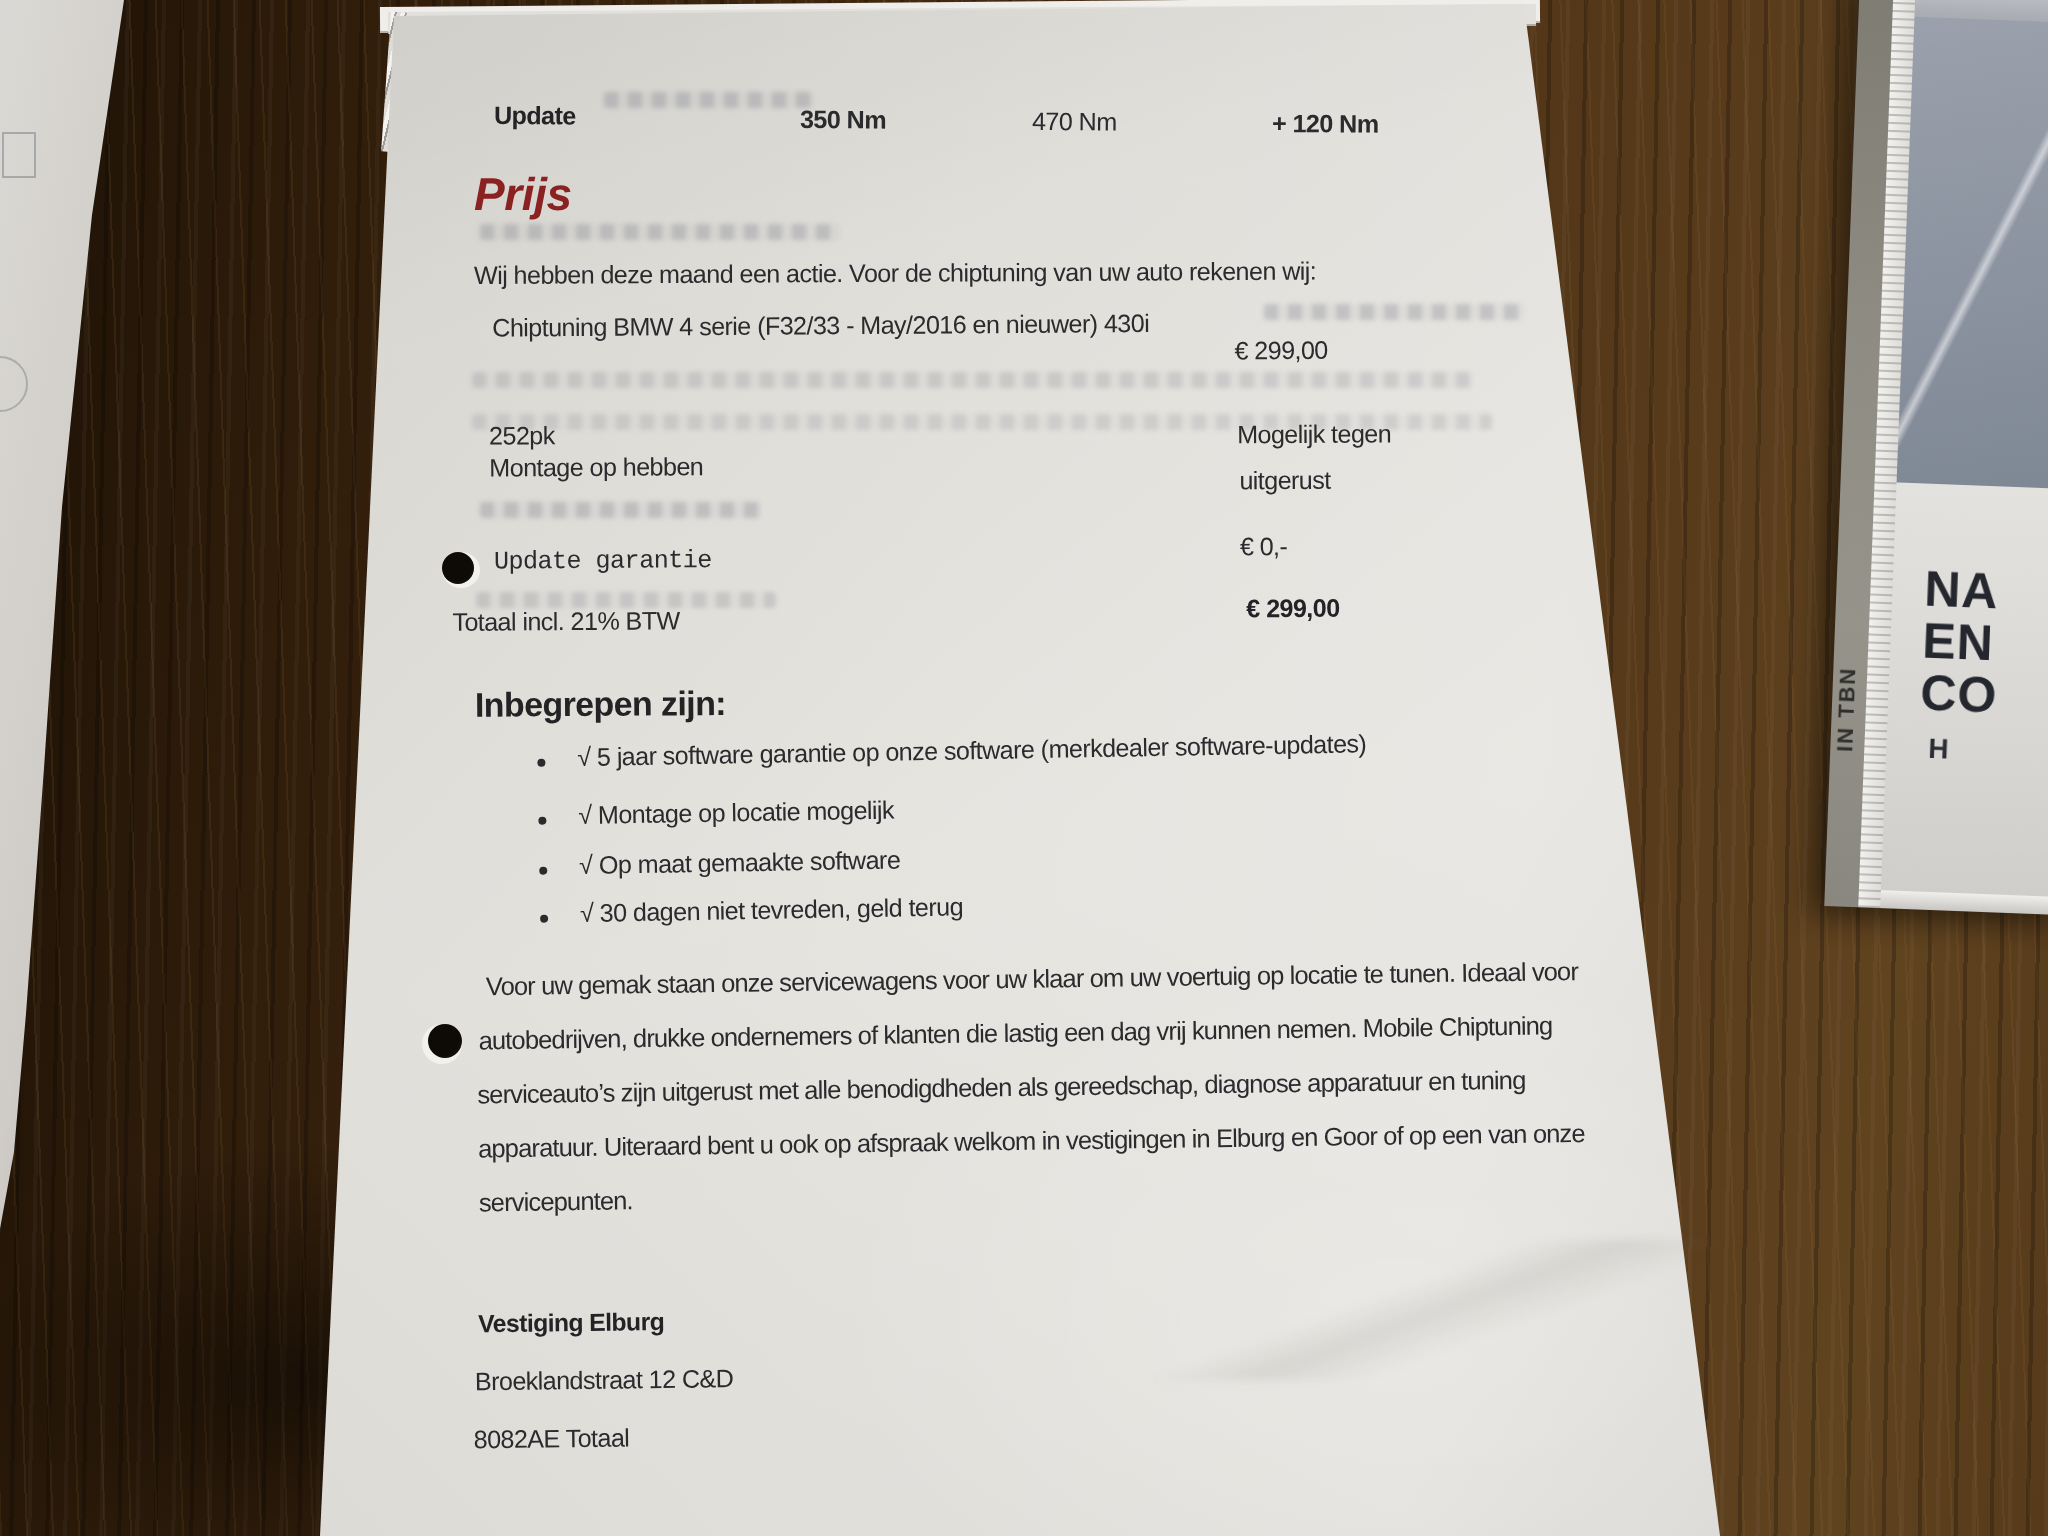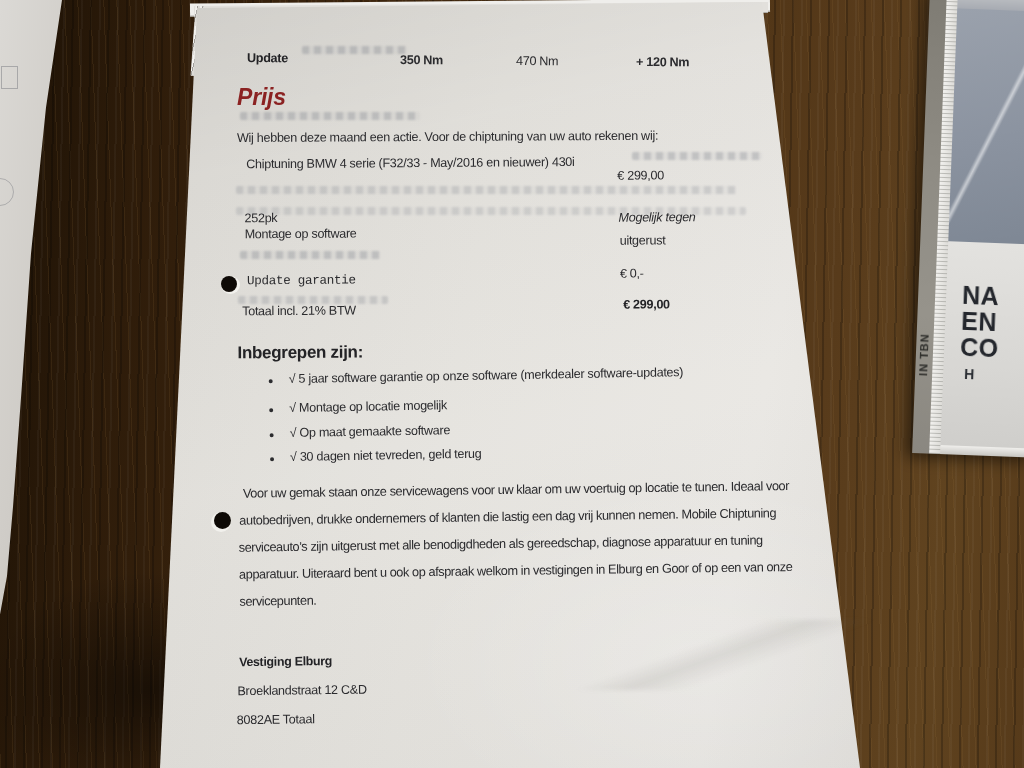--- a/index.html
+++ b/index.html
@@ -118,28 +118,28 @@
 
   <div class="txt title">Prijs</div>
 
   <div class="txt" style="left:237px;top:131px;transform:rotate(-0.3deg);transform-origin:left;">Wij hebben deze maand een actie. Voor de chiptuning van uw auto rekenen wij:</div>
 
   <div class="abs tbl" style="left:0;top:0;width:1024px;height:400px;">
     <div class="txt" style="left:245px;top:159px;">Chiptuning BMW 4 serie (F32/33 - May/2016 en nieuwer) 430i</div>
     <div class="txt" style="left:243px;top:185px;margin-top:28px;">252pk</div>
     <div class="txt" style="left:616px;top:173px;">€ 299,00</div>
 
-    <div class="txt" style="left:243px;top:229px;">Montage op software</div>
-    <div class="txt" style="left:617px;top:215px;font-style:italic;">Mogelijk tegen</div>
+    <div class="txt" style="left:243px;top:229px;">Montage op hebben</div>
+    <div class="txt" style="left:617px;top:215px;">Mogelijk tegen</div>
     <div class="txt" style="left:618px;top:238px;">uitgerust</div>
 
     <div class="txt" style="left:245px;top:276px;font-family:Liberation Mono, monospace;">Update garantie</div>
     <div class="txt" style="left:618px;top:271px;">€ 0,-</div>
 
-    <div class="txt" style="left:240px;top:306px;">Totaal incl. 21% BTW</div>
+    <div class="txt" style="left:224px;top:306px;">Totaal incl. 21% BTW</div>
     <div class="txt b" style="left:621px;top:302px;">€ 299,00</div>
 
     <div class="txt b" style="left:235px;top:345px;font-size:17px;">Inbegrepen zijn:</div>
   </div>
 
   <div class="abs bullets" style="left:0;top:0;width:1024px;height:500px;">
     <div class="dot" style="left:262px;top:384px;"></div>
     <div class="txt" style="left:282px;top:377px;">√ 5 jaar software garantie op onze software (merkdealer software-updates)</div>
     <div class="dot" style="left:262px;top:413px;"></div>
     <div class="txt" style="left:282px;top:406px;">√ Montage op locatie mogelijk</div>

